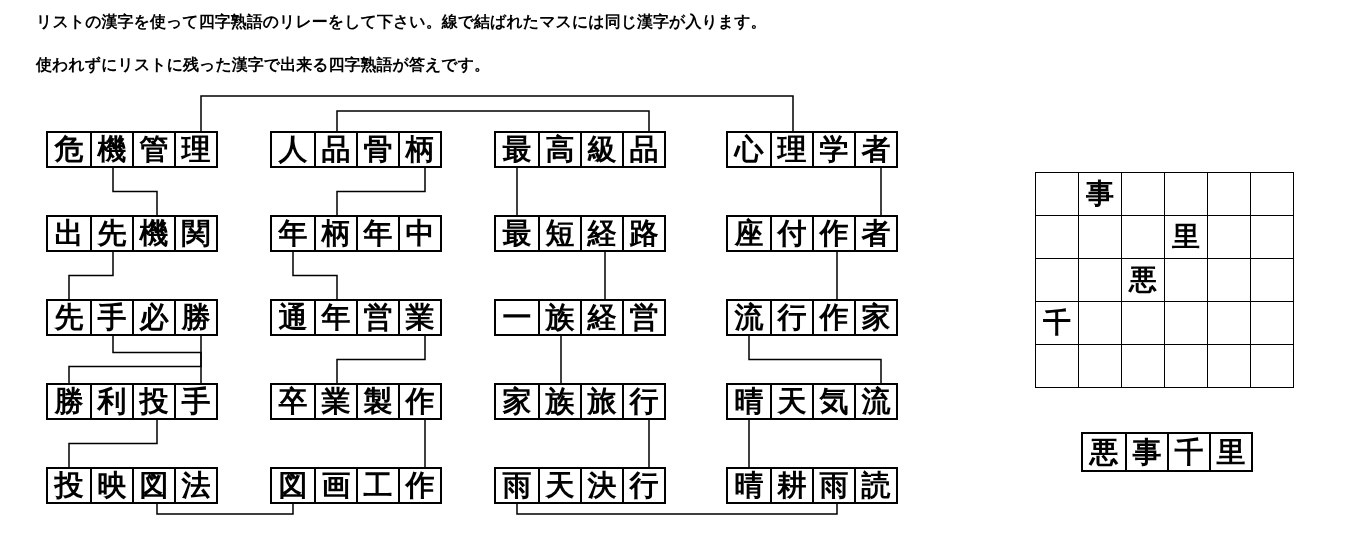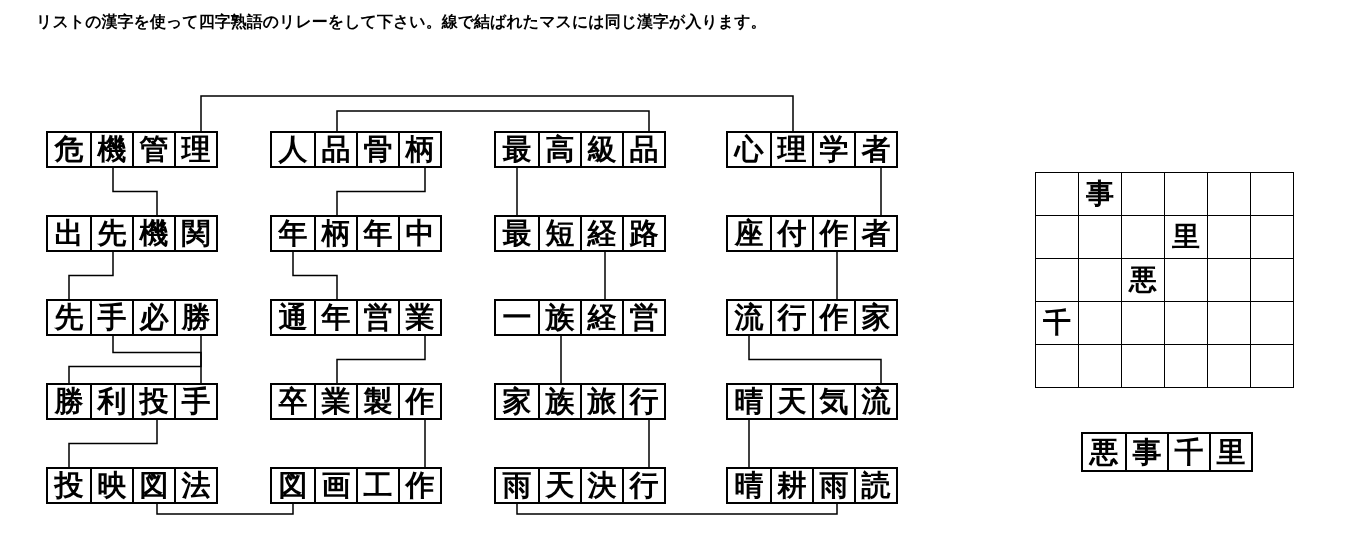--- a/index.html
+++ b/index.html
@@ -56,20 +56,21 @@
     display: flex; align-items: center; justify-content: center;
     font-size: 29px; font-weight: bold; line-height: 1;
   }
   .acell:first-child { border-left: none; }
 </style>
 </head>
 <body>
 
 <div id="root">
   <div class="instr" id="instr1">リストの漢字を使って四字熟語のリレーをして下さい。線で結ばれたマスには同じ漢字が入ります。</div>
+  <div class="instr" id="instr2">使われずにリストに残った漢字で出来る四字熟語が答えです。</div>
 
   <svg id="lines" viewBox="0 0 1351 547">
       <polyline points="201,131 201,96 793,96 793,131" fill="none" stroke="#000000" stroke-width="1.5"></polyline>
       <polyline points="337,131 337,111 649,111 649,131" fill="none" stroke="#000000" stroke-width="1.5"></polyline>
       <polyline points="113,168 113,191.5 157,191.5 157,215" fill="none" stroke="#000000" stroke-width="1.5"></polyline>
       <polyline points="113,252 113,275.5 69,275.5 69,299" fill="none" stroke="#000000" stroke-width="1.5"></polyline>
       <polyline points="113,336 113,352.5 201,352.5 201,383" fill="none" stroke="#000000" stroke-width="1.5"></polyline>
       <polyline points="201,336 201,366.5 69,366.5 69,383" fill="none" stroke="#000000" stroke-width="1.5"></polyline>
       <polyline points="157,420 157,443.5 69,443.5 69,467" fill="none" stroke="#000000" stroke-width="1.5"></polyline>
       <polyline points="157,504 157,514 293,514 293,504" fill="none" stroke="#000000" stroke-width="1.5"></polyline>

